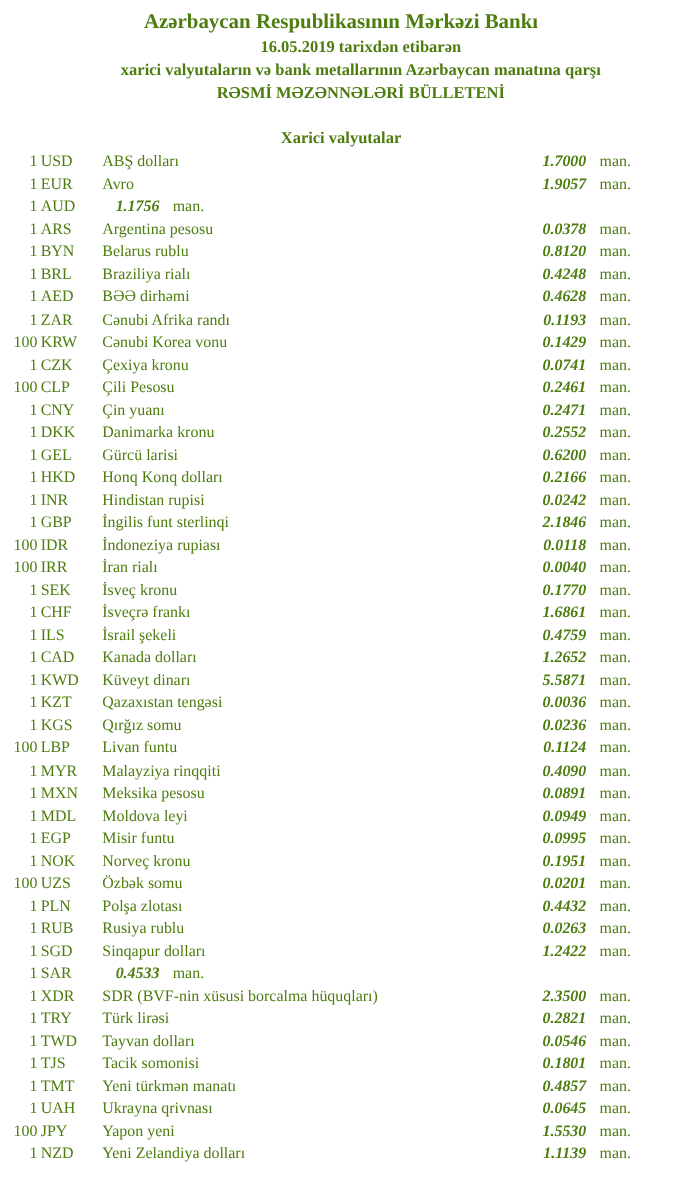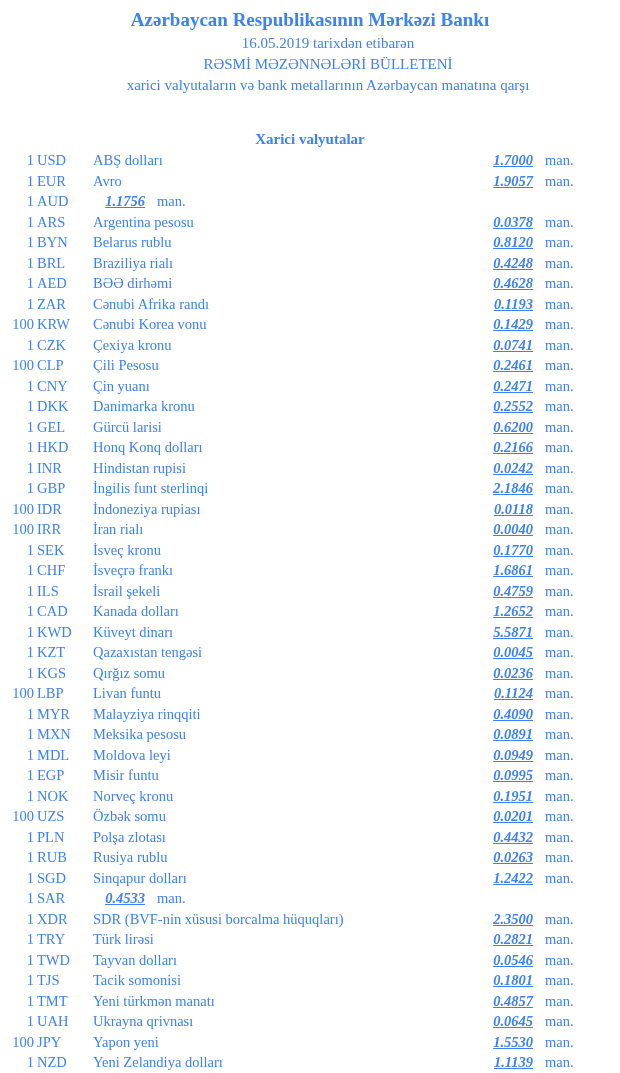--- a/index.html
+++ b/index.html
@@ -5,44 +5,44 @@
   html, body {
     margin: 0;
     padding: 0;
     background: #ffffff;
   }
   .page {
     position: relative;
     width: 620px;
     height: 1073px;
     background: #ffffff;
-    color: #3b82f6;
+    color: #4d7c0f;
     font-family: "Liberation Serif", "DejaVu Serif", serif;
     overflow: hidden;
   }
   .doc-header {
     text-align: center;
     padding-top: 7px;
   }
   .doc-title {
     font-size: 19px;
     font-weight: bold;
     line-height: 26px;
   }
   .doc-line {
     font-size: 15px;
-    font-weight: normal;
+    font-weight: bold;
     line-height: 21px;
     padding-left: 36px;
   }
   .section-title {
     font-size: 15px;
     font-weight: bold;
     text-align: center;
-    margin-top: 33px;
+    margin-top: 20px;
     line-height: 21px;
   }
   .rate-table {
     margin-top: 0px;
   }
   .row {
     display: flex;
     align-items: baseline;
     line-height: 20.5px;
     font-size: 14.5px;
@@ -64,38 +64,37 @@
     margin-left: 8px;
     white-space: nowrap;
     overflow: hidden;
   }
   .rate {
     width: 60px;
     text-align: right;
     font-weight: bold;
     font-style: italic;
     flex: none;
-    text-decoration: underline;
   }
   .unit {
     width: 40px;
     margin-left: 12px;
     flex: none;
   }
 </style>
 </head>
 <body>
 
 <div class="page">
 
   <div class="doc-header">
     <div class="doc-title">Azərbaycan Respublikasının Mərkəzi Bankı</div>
     <div class="doc-line">16.05.2019 tarixdən etibarən</div>
+    <div class="doc-line">xarici valyutaların və bank metallarının Azərbaycan manatına qarşı</div>
     <div class="doc-line">RƏSMİ MƏZƏNNƏLƏRİ BÜLLETENİ</div>
-    <div class="doc-line">xarici valyutaların və bank metallarının Azərbaycan manatına qarşı</div>
   </div>
 
   <div class="section-title">Xarici valyutalar</div>
 
   <div class="rate-table">
   <div class="row">
     <span class="qty">1</span>
     <span class="code">USD</span>
     <span class="name">ABŞ dolları</span>
     <span class="rate">1.7000</span>
@@ -282,21 +281,21 @@
     <span class="code">KWD</span>
     <span class="name">Küveyt dinarı</span>
     <span class="rate">5.5871</span>
     <span class="unit">man.</span>
   </div>
 
   <div class="row">
     <span class="qty">1</span>
     <span class="code">KZT</span>
     <span class="name">Qazaxıstan tengəsi</span>
-    <span class="rate">0.0045</span>
+    <span class="rate">0.0036</span>
     <span class="unit">man.</span>
   </div>
 
   <div class="row">
     <span class="qty">1</span>
     <span class="code">KGS</span>
     <span class="name">Qırğız somu</span>
     <span class="rate">0.0236</span>
     <span class="unit">man.</span>
   </div>

